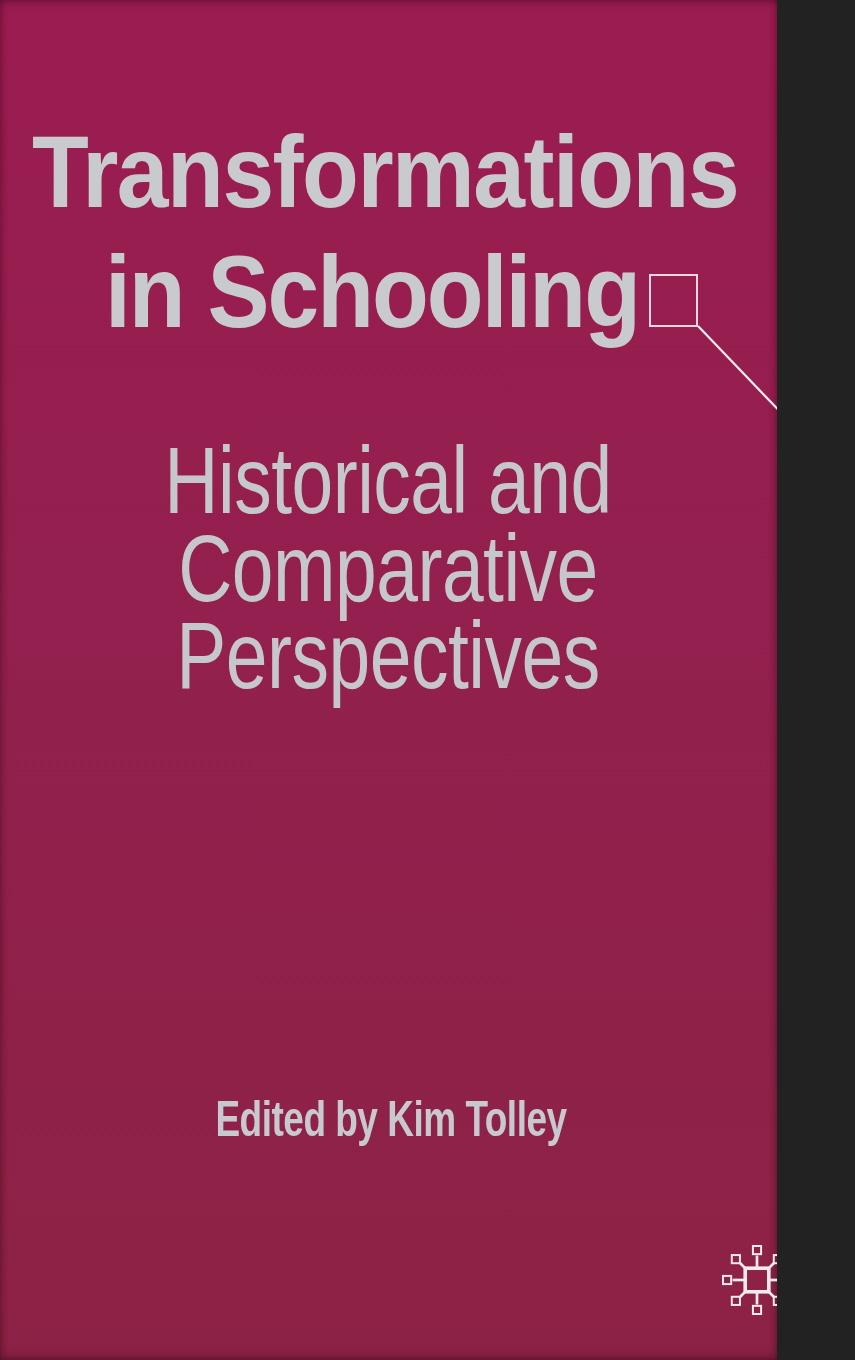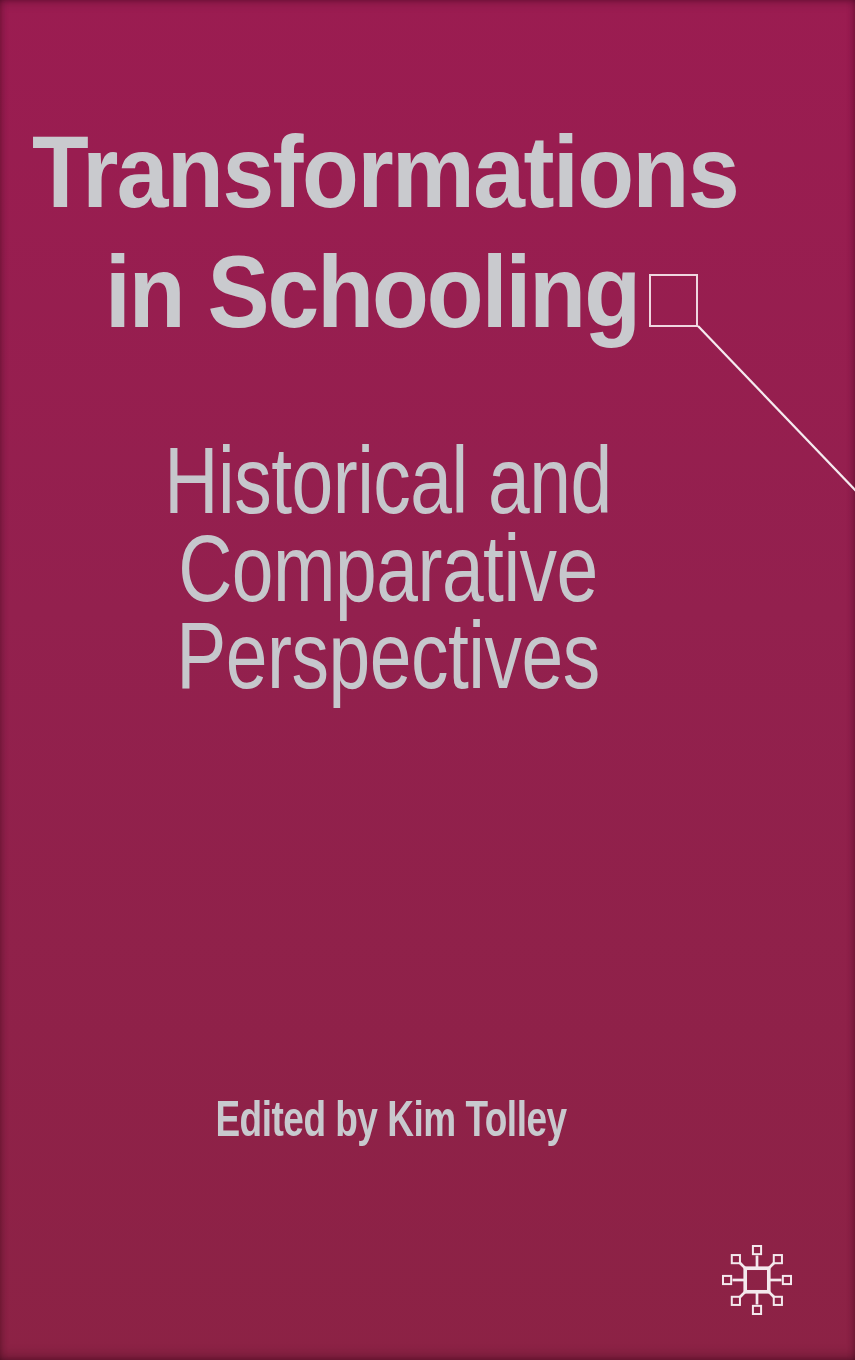--- a/index.html
+++ b/index.html
@@ -2,21 +2,21 @@
 <html><head>
 <meta charset="utf-8">
 <style>
   html, body {
     margin: 0;
     padding: 0;
     background: #222;
   }
   .cover {
     position: relative;
-    width: 855px;
+    width: 777px;
     height: 1360px;
     overflow: hidden;
     background: linear-gradient(180deg, #9B1C51 0%, #93204E 45%, #8C2245 100%);
     font-family: "Liberation Sans", "DejaVu Sans", sans-serif;
     box-shadow: inset 0 5px 12px -6px rgba(30,0,12,.55),
                 inset 0 -7px 14px -7px rgba(30,0,12,.55),
                 inset 4px 0 10px -7px rgba(30,0,12,.45),
                 inset -4px 0 10px -7px rgba(30,0,12,.45);
   }
 

